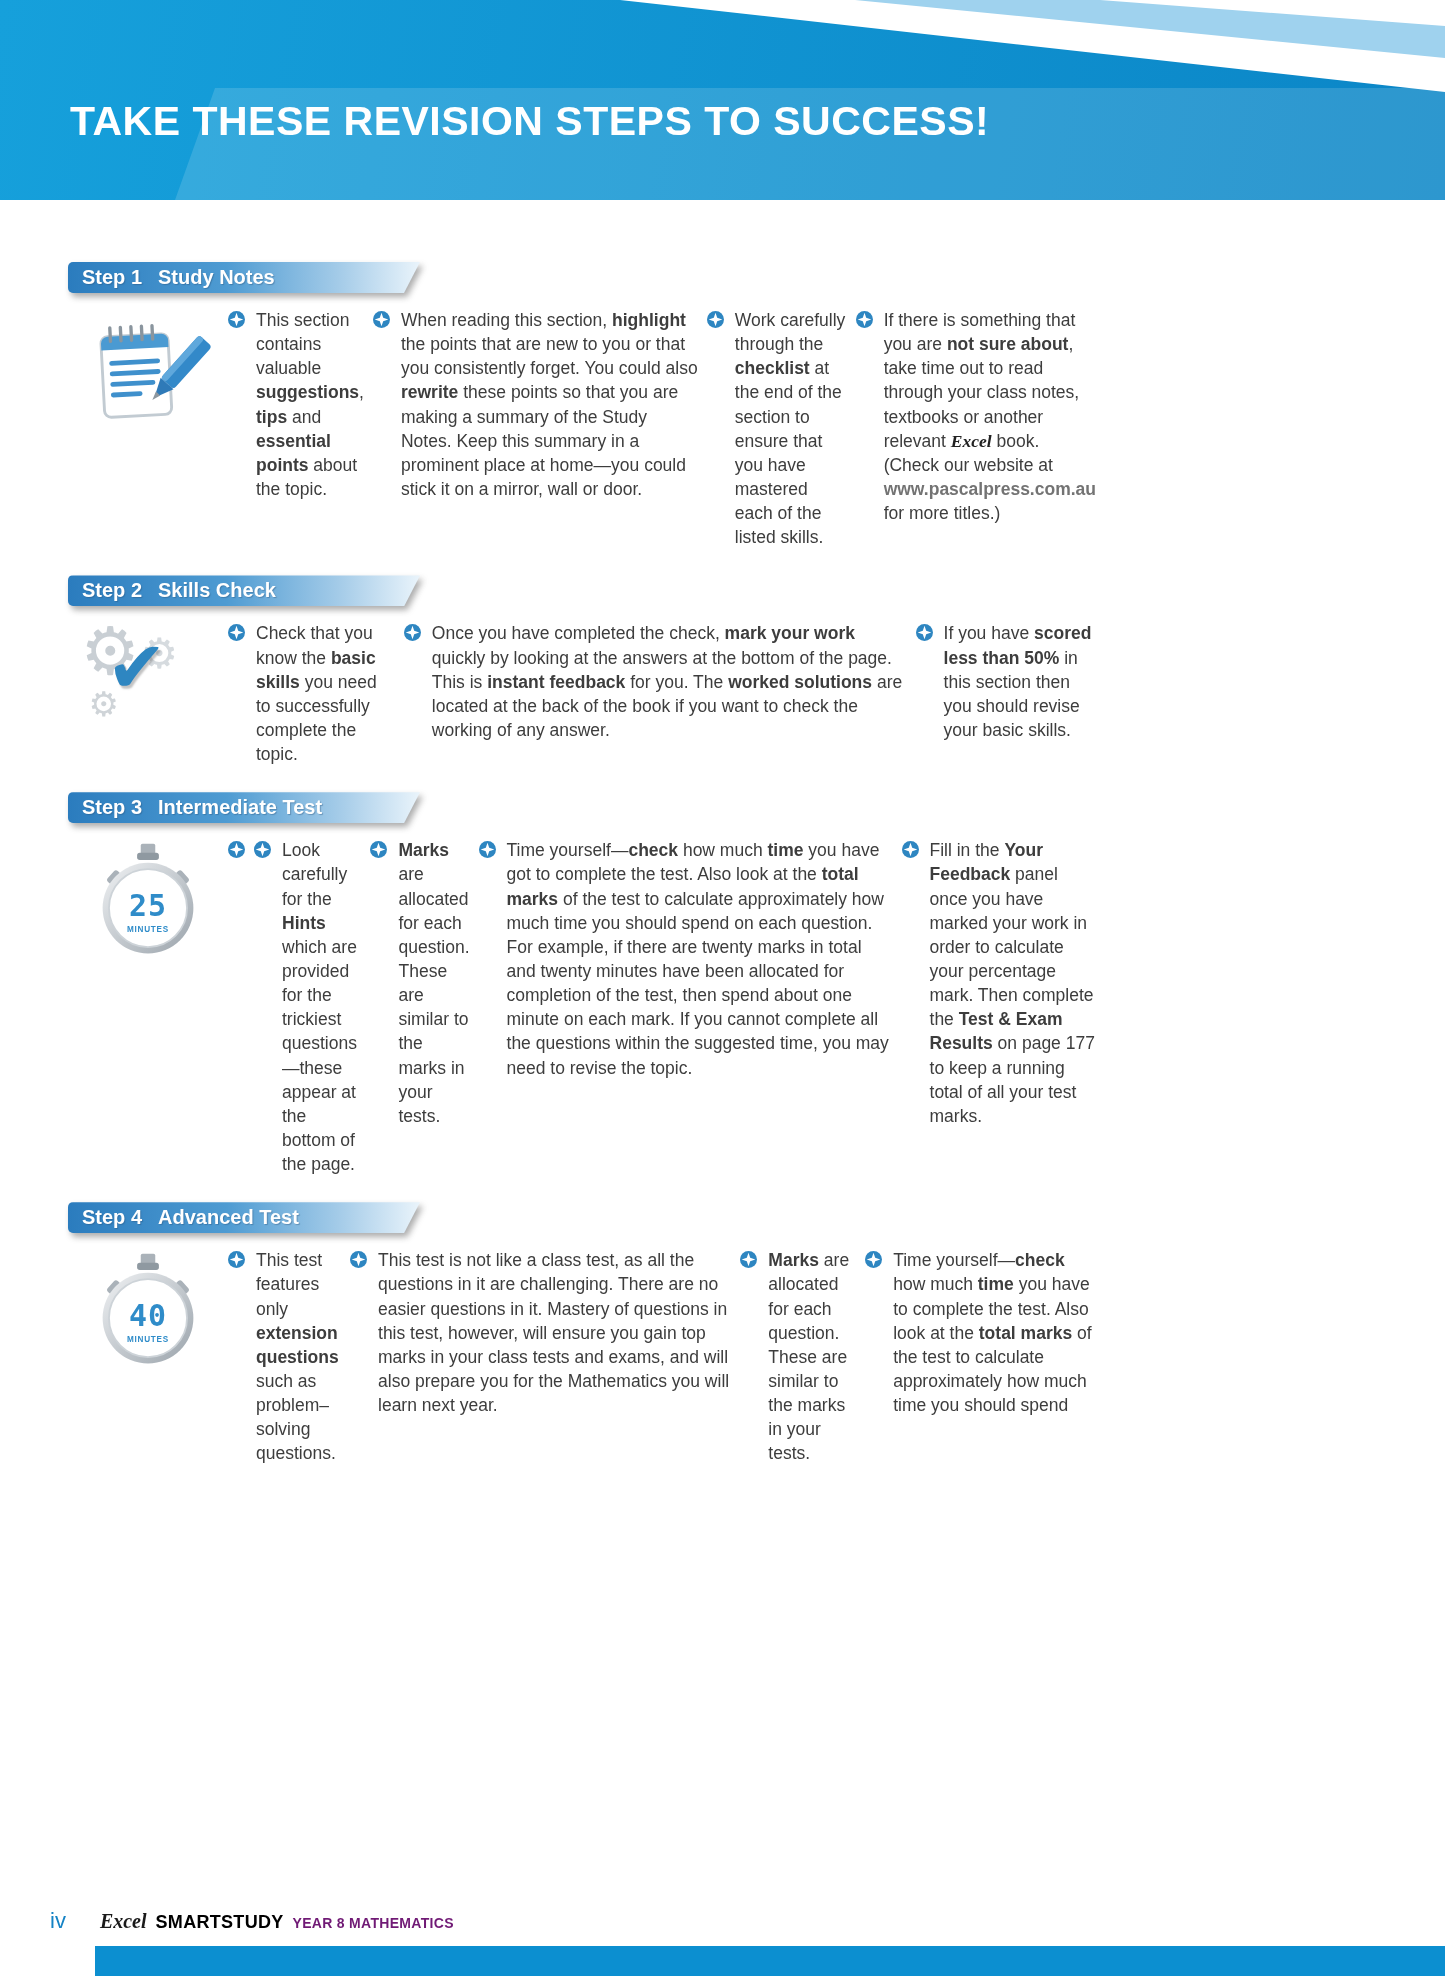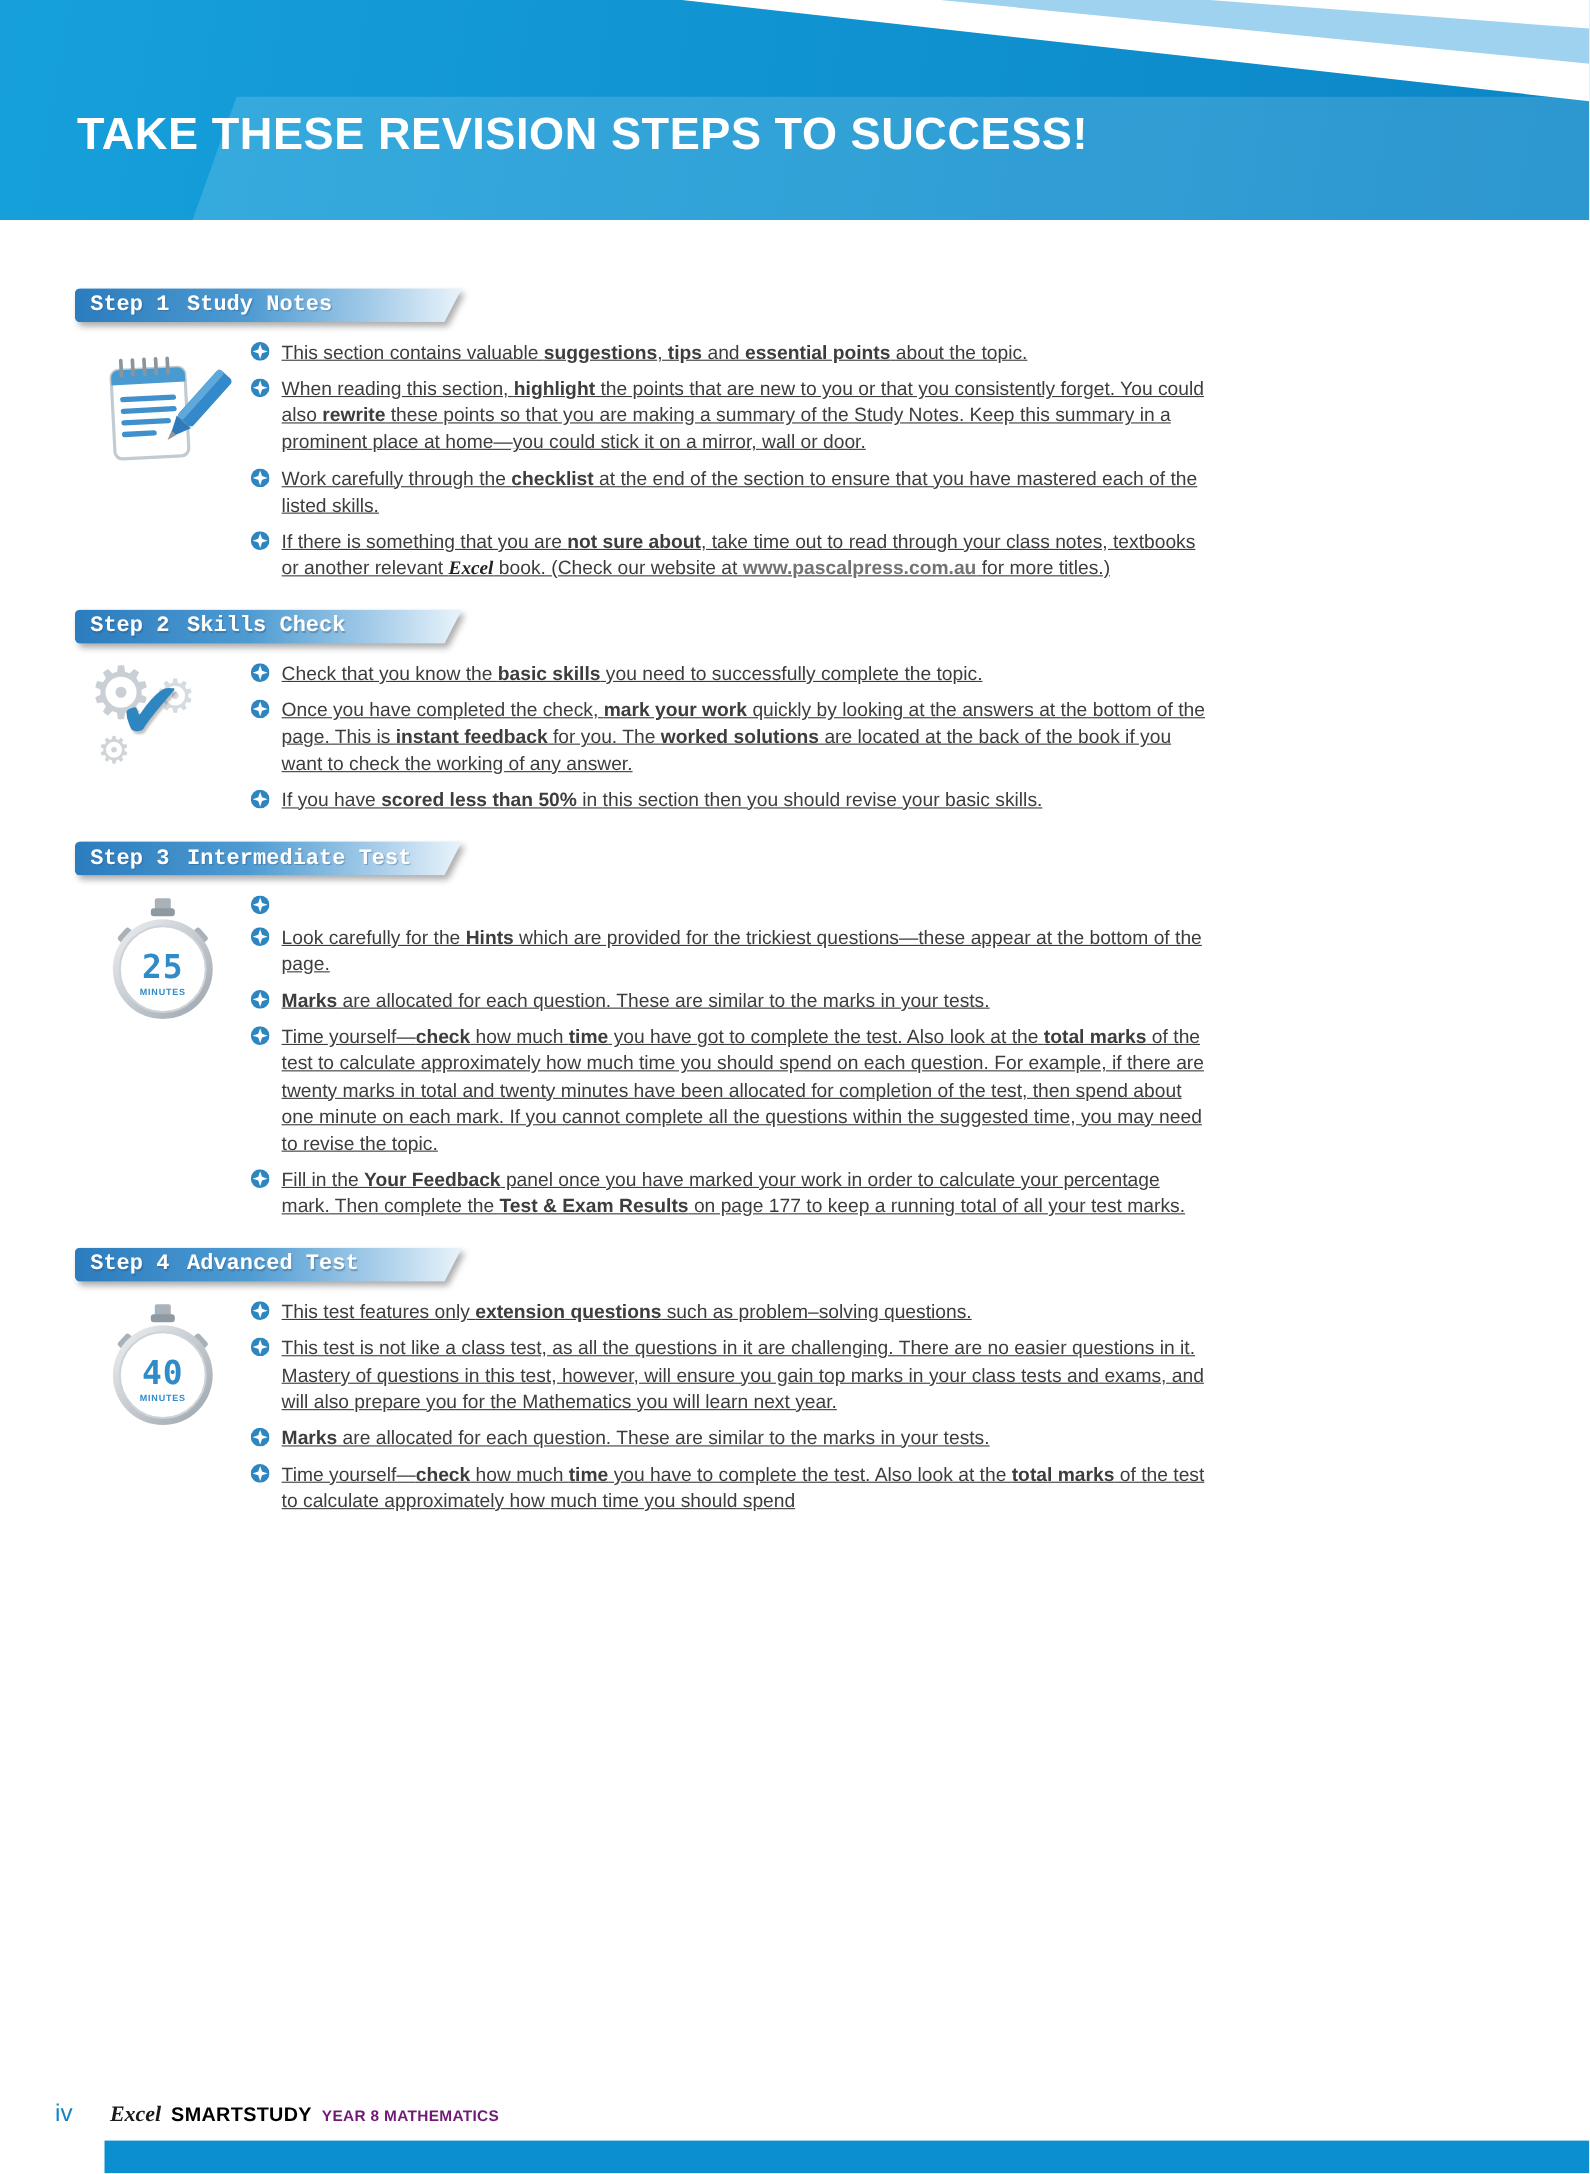--- a/index.html
+++ b/index.html
@@ -14,24 +14,24 @@
 
   
   #steps{padding-left:68px;}
   .step{margin-top:26px;}
   .step:first-child{margin-top:62px;}
   .step-bar-wrap{width:352px;filter:drop-shadow(3px 4px 3px rgba(70,70,70,.45));}
   .step-bar{height:31px;display:flex;align-items:center;gap:16px;padding-left:14px;
             border-radius:5px 0 0 5px;
             clip-path:polygon(0 0,100% 0,calc(100% - 16px) 100%,0 100%);
             background:linear-gradient(90deg,#2b7cbe 0%,#4e9bd2 45%,#a7cde9 78%,#eaf4fb 100%);}
-  .step-label,.step-name{color:#fff;font-weight:700;font-size:20px;text-shadow:1px 1px 1px rgba(40,80,120,.4);white-space:nowrap;font-family:Liberation Mono, monospace;}
+  .step-label,.step-name{color:#fff;font-weight:700;font-size:20px;text-shadow:1px 1px 1px rgba(40,80,120,.4);white-space:nowrap;}
   .step-content{display:flex;margin-top:15px;}
   .icon-col{width:160px;flex:0 0 160px;display:flex;justify-content:center;align-items:flex-start;padding-top:2px;}
-  .bullets{width:868px;display:flex;flex-direction:column;gap:9px;text-decoration:underline;}
+  .bullets{width:868px;display:flex;flex-direction:row;gap:9px;}
   .bullet{display:flex;gap:11px;}
   .star{flex:0 0 17px;width:17px;height:17px;margin-top:3px;}
   .star svg{display:block;width:17px;height:17px;}
   .bullet-text{margin:0;font-size:17.5px;line-height:1.38;color:#3d3d3d;}
   .b{font-weight:700;}
   .excel-word{font-family:"Liberation Serif",serif;font-weight:700;font-style:italic;color:#222;}
   .url-text{color:#737373;font-weight:700;}
 
   
   .icon-variant{display:block;}

